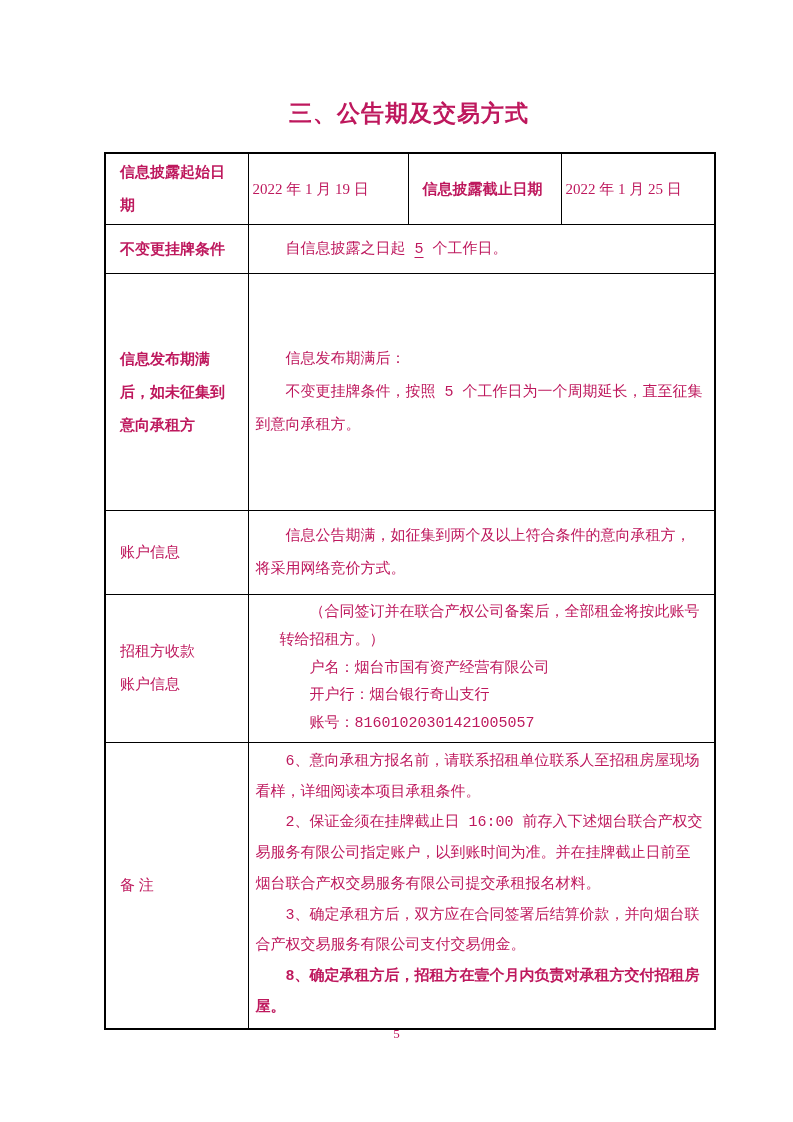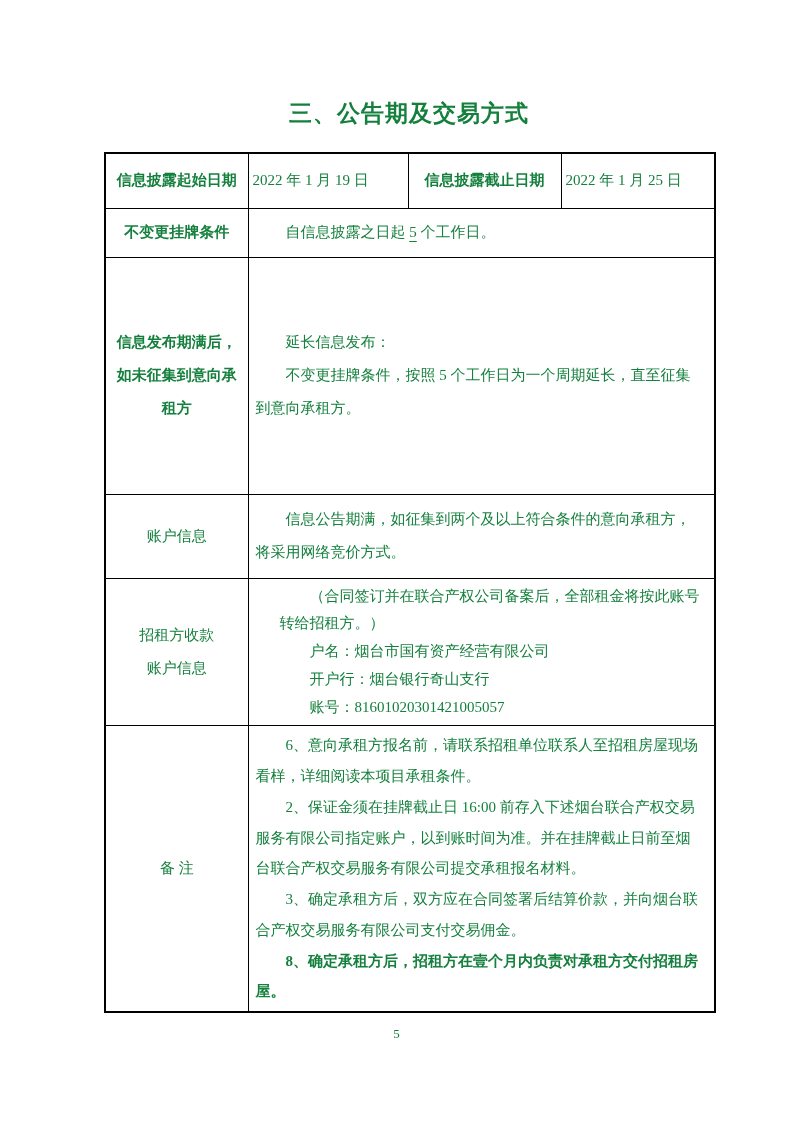--- a/index.html
+++ b/index.html
@@ -1,20 +1,20 @@
 <!DOCTYPE html>
 <html><head>
 <meta charset="utf-8">
 <style>
   html,body { margin:0; padding:0; background:#ffffff; }
   .page {
     position:relative;
     width:793px; height:1122px;
     background:#ffffff;
-    color:#15803d;
+    color:#be185d;
     font-family:"Liberation Serif","DejaVu Serif",serif;
     overflow:hidden;
   }
   .doc-title {
     position:absolute;
     top:98px; left:104px; width:610px;
     text-align:center;
     font-size:23px;
     font-weight:bold;
     letter-spacing:1px;
@@ -26,33 +26,33 @@
     border-collapse:collapse;
     table-layout:fixed;
     border:2px solid #000;
   }
   table.info-table td {
     border:1px solid #000;
     vertical-align:middle;
     font-size:15px;
   }
   .label-cell {
-    text-align:center;
-    padding:2px 7px;
+    text-align:left;
+    padding:2px 14px;
     line-height:2.2;
   }
   .bold { font-weight:bold; }
   .value-cell {
     padding:2px 4px;
   }
   .content-cell {
     text-align:left;
     padding:4px 10px 4px 7px;
   }
-  .content-cell p { margin:0; text-indent:2em; }
+  .content-cell p { margin:0; text-indent:2em;font-family:Liberation Mono, monospace; }
   .lh-wide p, p.lh-wide { line-height:2.2; }
   .lh-mid p, p.lh-mid { line-height:1.85;margin-left:24px; }
   .lh-remark p { line-height:2.05; }
   .u5 { text-decoration:underline; text-underline-offset:4px; }
   .page-number {
     position:absolute;
     top:1026px; left:0; width:793px;
     text-align:center;
     font-size:13px;
   }
@@ -83,21 +83,21 @@
     <tr style="height:49px">
       <td class="label-cell bold">不变更挂牌条件</td>
       <td class="content-cell" colspan="3">
         <p class="lh-wide"><span>自信息披露之日起 </span><span class="u5">5</span><span> 个工作日。</span></p>
       </td>
     </tr>
 
     <tr style="height:237px">
       <td class="label-cell bold">信息发布期满后，如未征集到意向承租方</td>
       <td class="content-cell lh-wide" colspan="3">
-        <p>延长信息发布：</p>
+        <p>信息发布期满后：</p>
         <p>不变更挂牌条件，按照 5 个工作日为一个周期延长，直至征集到意向承租方。</p>
       </td>
     </tr>
 
     <tr style="height:84px">
       <td class="label-cell">账户信息</td>
       <td class="content-cell lh-wide" colspan="3">
         <p>信息公告期满，如征集到两个及以上符合条件的意向承租方，将采用网络竞价方式。</p>
       </td>
     </tr>

